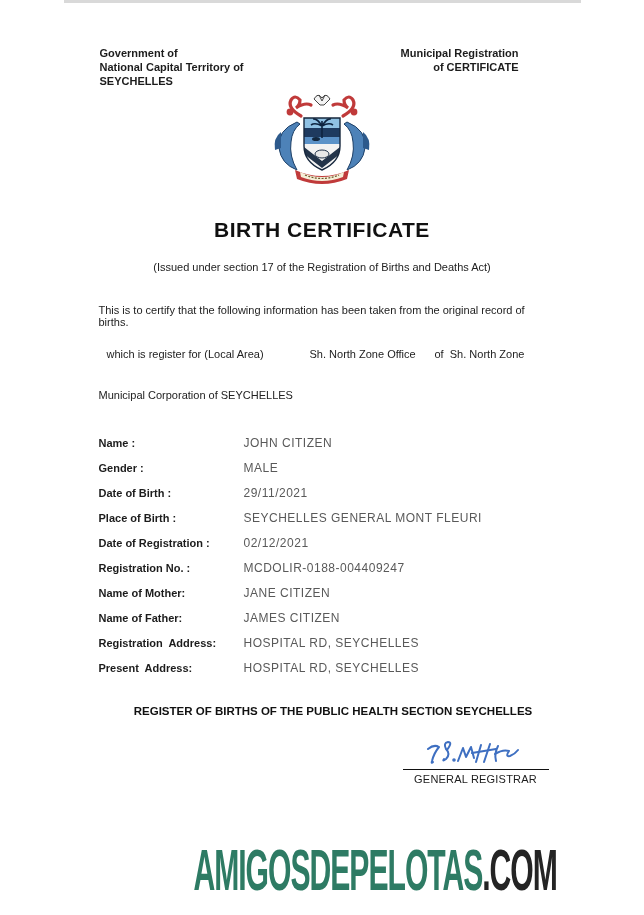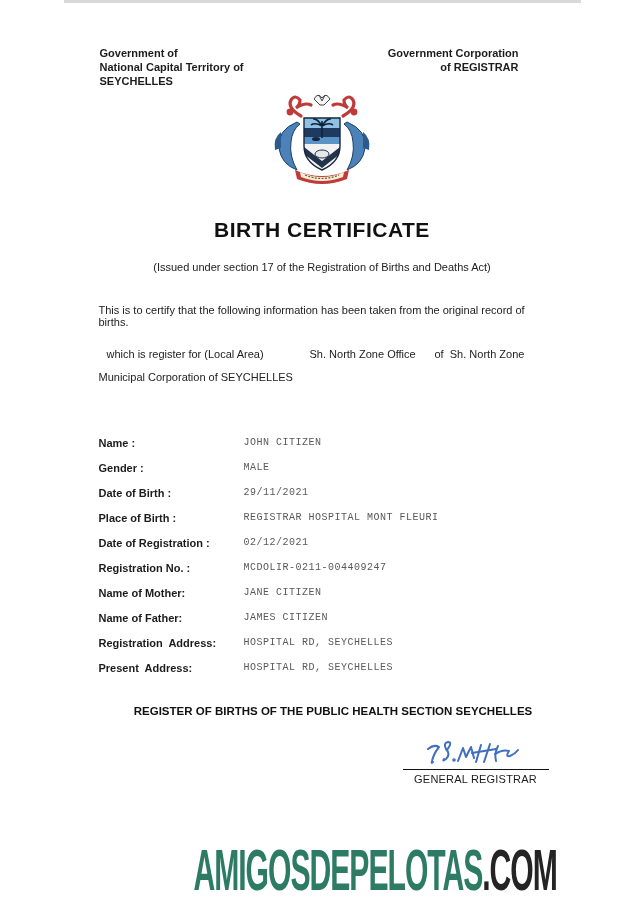--- a/index.html
+++ b/index.html
@@ -21,26 +21,26 @@
 
   .certify { position:absolute; top:304px; left:35px; right:35px; font-size:11px; color:#222; }
 
   .register-line { position:absolute; top:348px; left:35px; right:35px; height:14px; font-size:11px; color:#222; }
   .register-line span { position:absolute; top:0; white-space:pre; }
   .rl-label { left:8px; }
   .rl-office { left:211px; }
   .rl-ofzone { left:336px; }
   .rl-zoneof { left:486px; }
 
-  .municipal { position:absolute; top:371px; left:35px; font-size:11px; color:#222; }
+  .municipal { position:absolute; top:389px; left:35px; font-size:11px; color:#222; }
 
   .fields { position:absolute; top:430px; left:35px; right:20px; }
   .field-row { display:flex; height:25px; align-items:center; }
   .field-label { width:145px; flex:0 0 145px; font-size:11px; font-weight:bold; color:#1c1c1c; white-space:pre; }
-  .field-value { font-family:Liberation Mono, monospace; font-size:10px; color:#595959; letter-spacing:.5px; white-space:pre; }
+  .field-value { font-family:Liberation Sans, sans-serif; font-size:12px; color:#595959; letter-spacing:.5px; white-space:pre; }
 
   .register-title { position:absolute; top:705px; left:0; width:100%; text-align:center; font-size:11.5px; font-weight:bold; color:#111;padding-left:22px; }
 
   .sign-block { position:absolute; top:740px; right:32px; width:146px; text-align:center; }
   .sign-scribble { display:block; width:112px; height:28px; margin:0 auto 1px auto; }
   .sign-rule { border-top:1.6px solid #111; margin-bottom:3px; }
   .registrar { font-size:11px; color:#1c1c1c; letter-spacing:.2px;text-align:center; }
 
   .watermark { position:absolute; right:24px; bottom:16px; font-size:58px; font-weight:bold; line-height:1;
                letter-spacing:-2px; transform:scaleX(0.52); transform-origin:100% 50%; white-space:nowrap; }
@@ -54,22 +54,22 @@
 
   <div class="top-rule" style="background: rgb(217, 217, 217);"></div>
 
   <div class="hdr hdr-left">
     <div>Government of</div>
     <div>National Capital Territory of</div>
     <div>SEYCHELLES</div>
   </div>
 
   <div class="hdr hdr-right">
-    <div>Government Corporation</div>
-    <div>of REGISTRAR</div>
+    <div>Municipal Registration</div>
+    <div>of CERTIFICATE</div>
   </div>
 
   <svg class="emblem" viewBox="0 0 110 92" xmlns="http://www.w3.org/2000/svg">
 
     <path d="M34 24 Q20 16 24 8 Q28 2 33 8 Q33 13 29 16 Q38 10 44 13" fill="none" stroke="#c03a3a" stroke-width="3.2" stroke-linecap="round"></path>
     <path d="M76 24 Q90 16 86 8 Q82 2 77 8 Q77 13 81 16 Q72 10 66 13" fill="none" stroke="#c03a3a" stroke-width="3.2" stroke-linecap="round"></path>
     <circle cx="23" cy="20" r="3.4" fill="#c03a3a"></circle>
     <circle cx="87" cy="20" r="3.4" fill="#c03a3a"></circle>
 
     <path d="M47 7 Q51 0 55 6 Q59 0 63 7 L57 13 L53 13 Z" fill="#f4f4f4" stroke="#444" stroke-width="1"></path>
@@ -129,29 +129,29 @@
     <div class="field-row">
       <div class="field-label">Gender :</div>
       <div class="field-value">MALE</div>
     </div>
     <div class="field-row">
       <div class="field-label">Date of Birth :</div>
       <div class="field-value">29/11/2021</div>
     </div>
     <div class="field-row">
       <div class="field-label">Place of Birth :</div>
-      <div class="field-value">REGISTRAR HOSPITAL MONT FLEURI</div>
+      <div class="field-value">SEYCHELLES GENERAL MONT FLEURI</div>
     </div>
     <div class="field-row">
       <div class="field-label">Date of Registration :</div>
       <div class="field-value">02/12/2021</div>
     </div>
     <div class="field-row">
       <div class="field-label">Registration No. :</div>
-      <div class="field-value">MCDOLIR-0211-004409247</div>
+      <div class="field-value">MCDOLIR-0188-004409247</div>
     </div>
     <div class="field-row">
       <div class="field-label">Name of Mother:</div>
       <div class="field-value">JANE CITIZEN</div>
     </div>
     <div class="field-row">
       <div class="field-label">Name of Father:</div>
       <div class="field-value">JAMES CITIZEN</div>
     </div>
     <div class="field-row">

